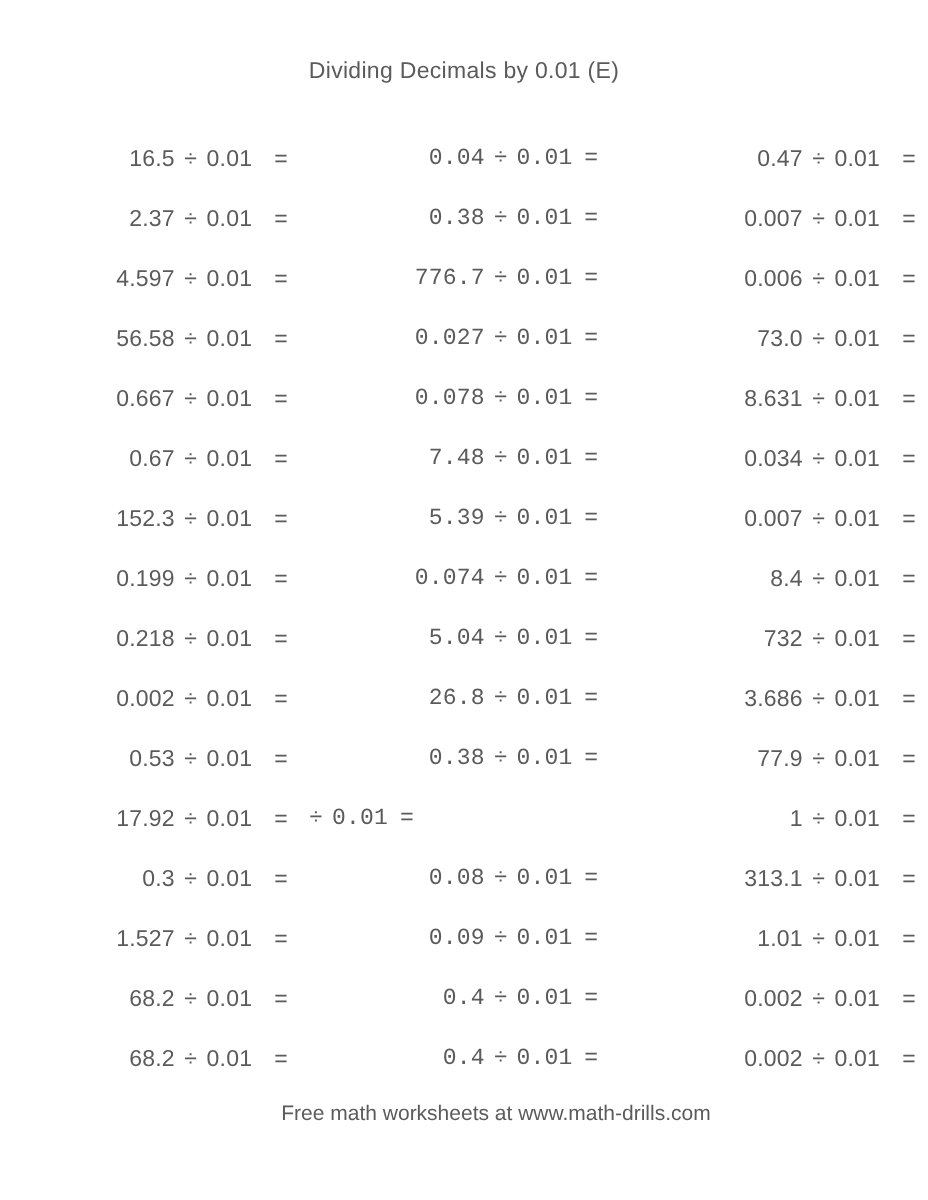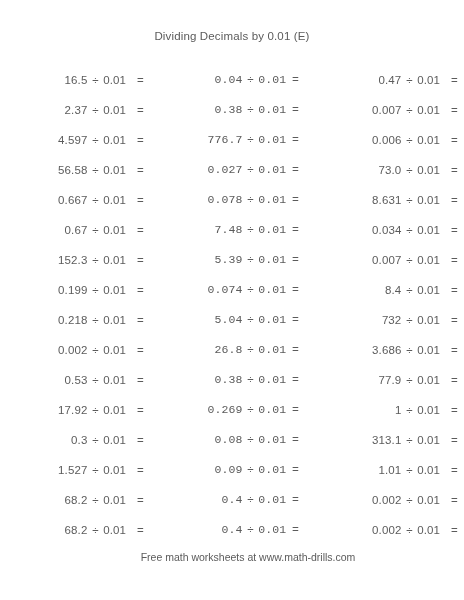--- a/index.html
+++ b/index.html
@@ -378,21 +378,20 @@
       </div>
       <div class="problem-row">
         <div class="problem-cell col-0">
           <span class="dividend">17.92</span>
           <span class="op-divide">÷</span>
           <span class="divisor">0.01</span>
           <span class="op-equals">=</span>
           <span class="answer-blank"></span>
         </div>
         <div class="problem-cell col-1">
-          <span class="dividend">0.269</span>
           <span class="op-divide">÷</span>
           <span class="divisor">0.01</span>
           <span class="op-equals">=</span>
           <span class="answer-blank"></span>
         </div>
         <div class="problem-cell col-2">
           <span class="dividend">1</span>
           <span class="op-divide">÷</span>
           <span class="divisor">0.01</span>
           <span class="op-equals">=</span>

